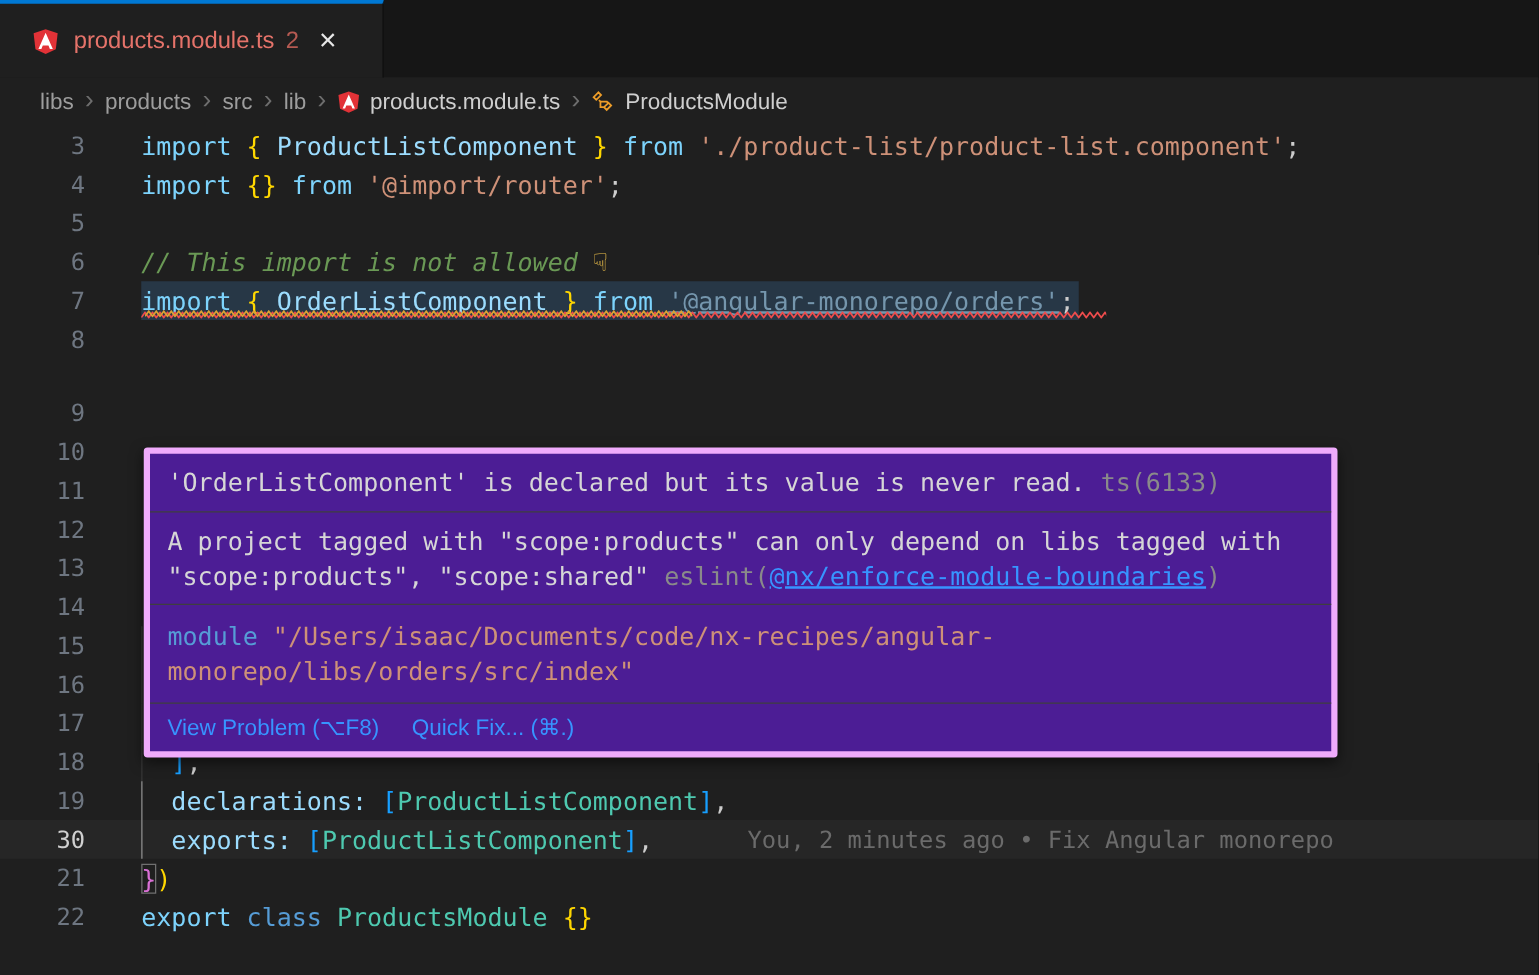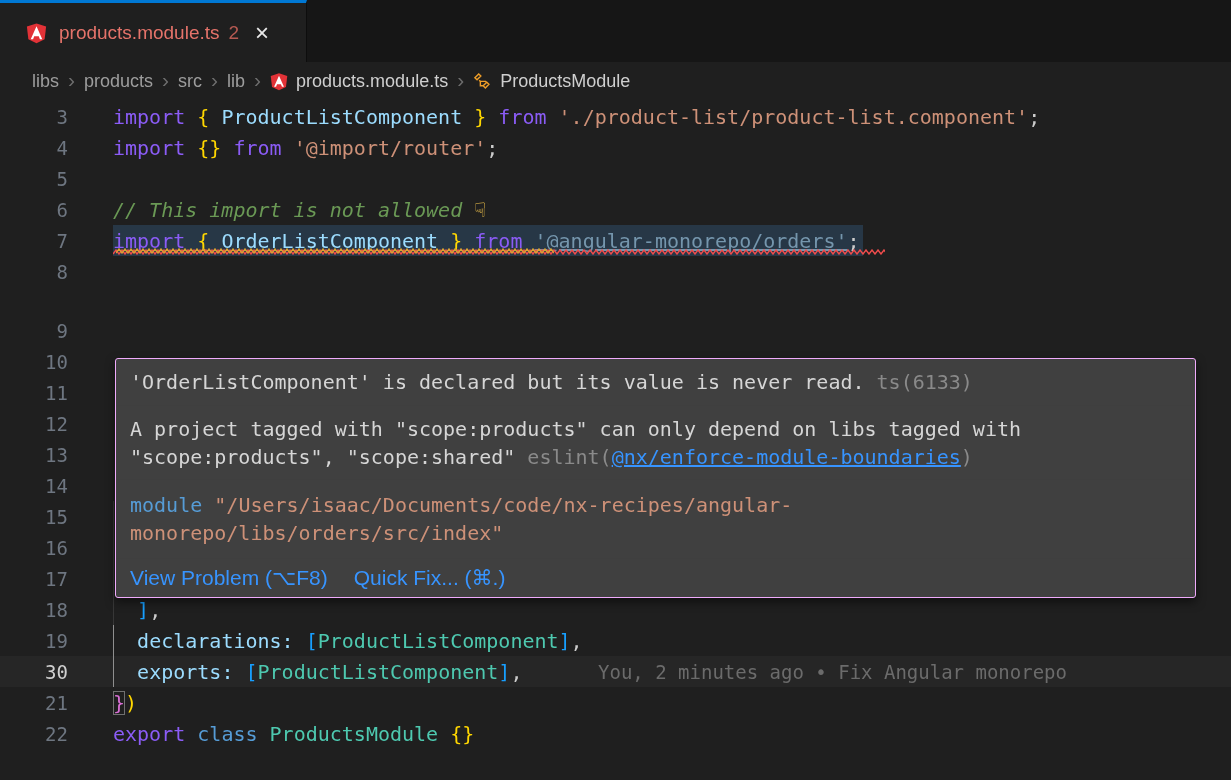--- a/index.html
+++ b/index.html
@@ -30,39 +30,39 @@
   .ln.lncur{color:#d0d0d0;}
   .codeln{position:absolute;left:113px;top:0;height:31px;display:flex;align-items:center;
           white-space:pre;font-size:20px;}
   .hlband{background:rgba(52,92,130,0.40);padding-right:3px;}
   .guide{position:absolute;top:0;bottom:0;width:1px;background:#373737;}
   .guide.ag{background:#8f8f8f;}
   .blame{position:absolute;left:598px;top:0;height:31px;display:flex;align-items:center;
          color:#6b6b6b;font-size:19px;white-space:pre;}
   .squig{position:absolute;pointer-events:none;}
   
-  .tk-kw{color:#8b5cf6;} .tk-kwb{color:#569cd6;} .tk-id{color:#9cdcfe;}
+  .tk-kw{color:#7dd3fc;} .tk-kwb{color:#569cd6;} .tk-id{color:#9cdcfe;}
   .tk-cls{color:#4ec9b0;} .tk-str{color:#ce9178;} .tk-cmt{color:#6a9955;font-style:italic;}
   .tk-txt{color:#cccccc;} .tk-b1{color:#ffd700;} .tk-b2{color:#da70d6;} .tk-b3{color:#179fff;}
   .tk-strlink{color:#7596ad;text-decoration:underline;cursor:pointer;}
   .tk-emoji{color:#f0c24b;font-family:"DejaVu Sans", sans-serif;}
   .tk-m{outline:1px solid #707070;outline-offset:-1px;}
   
-  .popup{position:absolute;left:115px;top:258px;width:1081px;box-sizing:border-box;
-         background:#404040;border:1px solid #f0abfc;border-radius:3px;
+  .popup{position:absolute;left:115px;top:258px;width:955px;box-sizing:border-box;
+         background:#4c1d95;border:5px solid #f0abfc;border-radius:3px;
          box-shadow:0 4px 10px rgba(0,0,0,0.5);z-index:10;
          font-family:"DejaVu Sans Mono", monospace;font-size:20px;color:#d6d6d6;}
   .pp-sec{padding:10px 14px;border-bottom:1px solid #3f3f3f;}
   .pp-sec.s1{padding:10px 14px;line-height:26px;}
   .pp-sec.s2{padding:9px 14px 8px 14px;line-height:28px;}
   .pp-sec.s3{padding:11px 14px;line-height:28px;}
   .pp-dim{color:#8a8a8a;}
   .pp-link{color:#3794ff;text-decoration:underline;cursor:pointer;}
   .pp-actions{padding:8px 14px;line-height:22px;font-family:"Liberation Sans", sans-serif;
-              font-size:21px;display:flex;gap:26px;}
+              font-size:18px;display:flex;gap:26px;}
   .pp-actions a{color:#3794ff;cursor:pointer;}
 </style>
 </head>
 <body>
 
 <div class="window">
 
   <div class="tabbar">
     <div class="tab">
       <span class="bc-ico" style="margin:0;">

